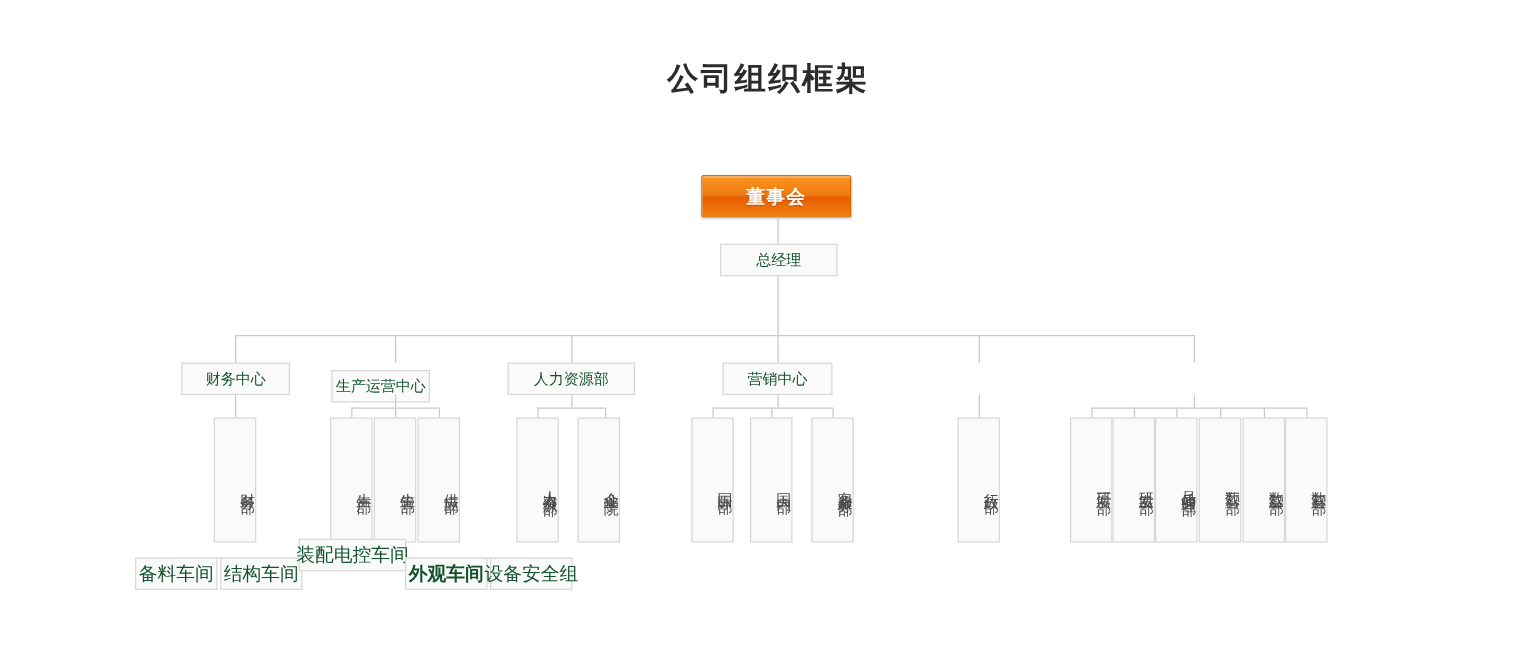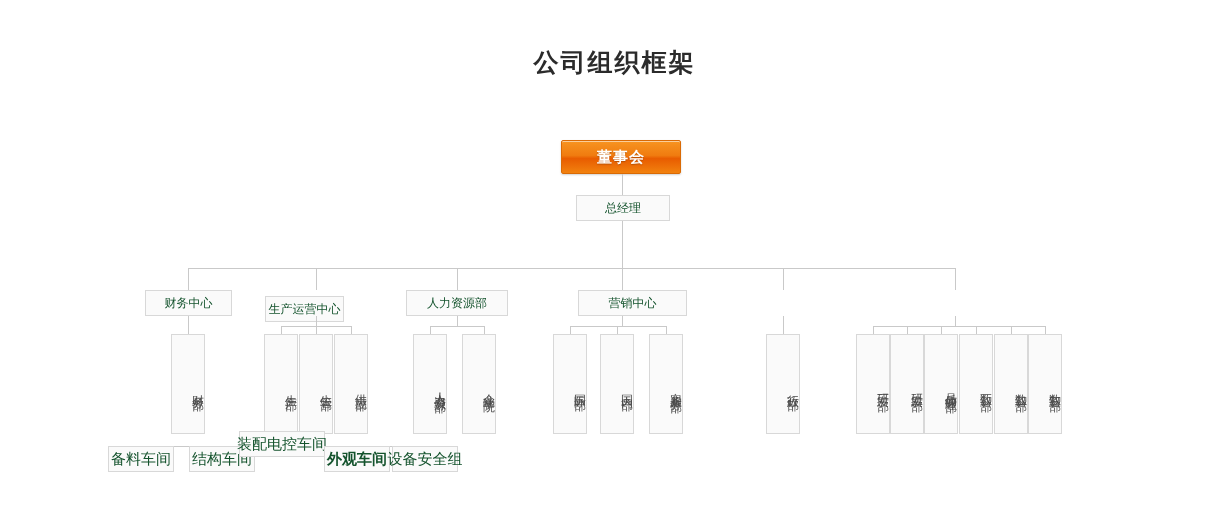--- a/index.html
+++ b/index.html
@@ -109,21 +109,21 @@
   <div class="line-v" style="left:188px; top:268px; height:22px;"></div>
   <div class="line-v" style="left:316px; top:268px; height:22px;"></div>
   <div class="line-v" style="left:457px; top:268px; height:22px;"></div>
   <div class="line-v" style="left:622px; top:268px; height:22px;"></div>
   <div class="line-v" style="left:783px; top:268px; height:22px;"></div>
   <div class="line-v" style="left:955px; top:268px; height:22px;"></div>
 
   <div class="node-box node-center" style="left:145px; top:290px; width:87px; height:26px;">财务中心</div>
   <div class="node-box node-center" style="left:265px; top:296px; width:79px; height:26px;">生产运营中心</div>
   <div class="node-box node-center" style="left:406px; top:290px; width:102px; height:26px;">人力资源部</div>
-  <div class="node-box node-center" style="left:578px; top:290px; width:109px; height:26px;">营销中心</div>
+  <div class="node-box node-center" style="left:578px; top:290px; width:88px; height:26px;">营销中心</div>
 
   <div class="line-v" style="left:188px; top:316px; height:18px;"></div>
   <div class="node-vert" style="left:171px; top:334px; width:34px; height:100px;">财务部</div>
 
   <div class="line-v" style="left:316px; top:316px; height:10px;"></div>
   <div class="line-h" style="left:281px; top:326px; width:70px;"></div>
   <div class="line-v" style="left:281px; top:326px; height:8px;"></div>
   <div class="line-v" style="left:316px; top:326px; height:8px;"></div>
   <div class="line-v" style="left:351px; top:326px; height:8px;"></div>
   <div class="node-vert" style="left:264px; top:334px; width:34px; height:100px;">生产部</div>
@@ -166,18 +166,18 @@
 
   <div class="line-v" style="left:281px; top:434px; height:12px;"></div>
   <div class="line-h" style="left:141px; top:446px; width:284px;"></div>
   <div class="line-v" style="left:141px; top:446px; height:8px;"></div>
   <div class="line-v" style="left:209px; top:446px; height:8px;"></div>
   <div class="line-v" style="left:281px; top:446px; height:8px;"></div>
   <div class="line-v" style="left:357px; top:446px; height:8px;"></div>
   <div class="line-v" style="left:425px; top:446px; height:8px;"></div>
 
   <div class="node-box node-shop" style="left:108px; top:446px; width:66px; height:26px;">备料车间</div>
-  <div class="node-box node-shop" style="left:176px; top:446px; width:66px; height:26px;margin-left:13px;">结构车间</div>
+  <div class="node-box node-shop" style="left:176px; top:446px; width:66px; height:26px;">结构车间</div>
   <div class="node-box node-shop" style="left:239px; top:431px; width:86px; height:26px;">装配电控车间</div>
   <div class="node-box node-shop" style="left:324px; top:446px; width:66px; height:26px;font-weight:bold;">外观车间</div>
   <div class="node-box node-shop" style="left:392px; top:446px; width:66px; height:26px;">设备安全组</div>
 
 </div>
 
 </body></html>

